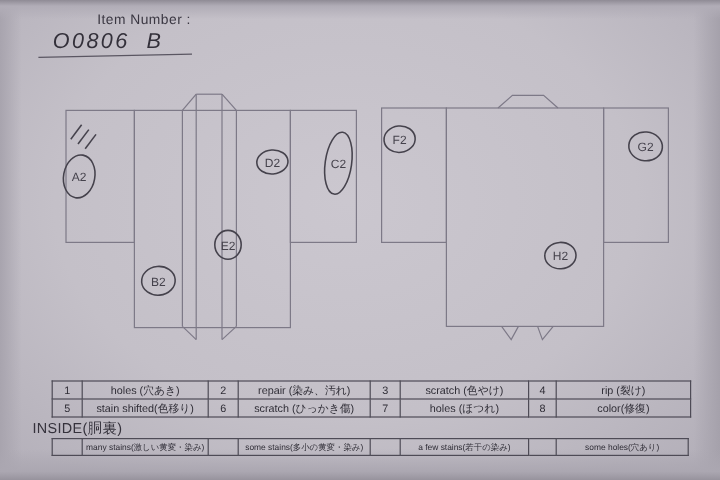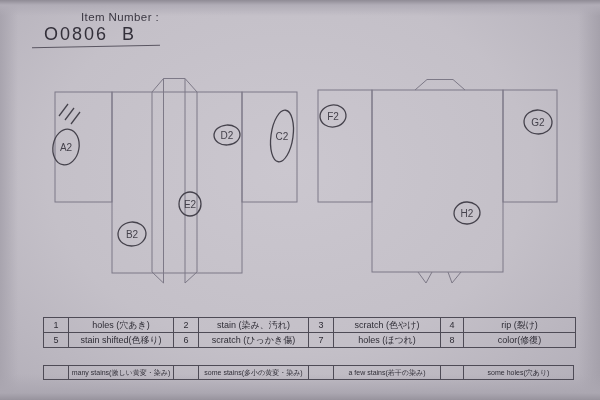--- a/index.html
+++ b/index.html
@@ -6,21 +6,21 @@
   body{width:600px;height:400px;font-family:"Liberation Sans","DejaVu Sans",sans-serif;}
   .photo{
     position:relative;width:600px;height:400px;overflow:hidden;
     background:
       linear-gradient(180deg,#8f8b95 0px,#b1adb7 5px,rgba(177,173,183,0) 16px),
       linear-gradient(0deg,#97939d 0px,#aba7b1 7px,rgba(171,167,177,0) 26px),
       linear-gradient(90deg,#a8a4ae 0px,rgba(168,164,174,0) 18px,rgba(168,164,174,0) 578px,#a5a1ab 600px),
       radial-gradient(ellipse at 48% 42%,#cbc7cf 0%,#c4c0c8 55%,#b1adb7 100%);
   }
   .hdr-label{position:absolute;left:33px;top:11px;font-size:11.5px;letter-spacing:.4px;color:#3a3742;margin-left:48px;}
-  .hdr-value{position:absolute;left:44px;top:24px;font-size:18px;letter-spacing:2px;color:#33303a;white-space:pre;}
+  .hdr-value{position:absolute;left:44px;top:24px;font-size:18px;letter-spacing:2px;color:#33303a;white-space:pre;font-style:italic;}
   .hdr-underline{position:absolute;left:32px;top:46px;width:128px;border-top:1.5px solid#5a5662;transform:rotate(-1.2deg);}
   svg{position:absolute;left:0;top:0;}
   .outline{fill:none;stroke:#7d7987;stroke-width:1;}
   .ink{fill:none;stroke:#45424c;stroke-width:1.3;}
   .mark-label{font-size:10px;fill:#45424c;text-anchor:middle;font-family:"Liberation Sans","DejaVu Sans",sans-serif;}
   table{border-collapse:collapse;table-layout:fixed;position:absolute;}
   td{border:1px solid#4e4b56;text-align:center;padding:0;overflow:hidden;white-space:nowrap;color:#2f2d36;}
   .defects{left:43px;top:317px;width:532px;}
   .defects td{height:14px;font-size:9px;}
   .inside-title{position:absolute;left:27px;top:349px;font-size:12px;color:#35323c;letter-spacing:.3px;}
@@ -112,39 +112,40 @@
       <col style="width:25px">
         <col style="width:107px">
         <col style="width:23px">
         <col style="width:112px">
     </colgroup>
     <tbody>
         <tr>
       <td>1</td>
       <td>holes (穴あき)</td>
       <td>2</td>
-      <td>stain (染み、汚れ)</td>
+      <td>repair (染み、汚れ)</td>
       <td>3</td>
       <td>scratch (色やけ)</td>
       <td>4</td>
       <td>rip (裂け)</td>
     </tr>
     <tr>
       <td>5</td>
       <td>stain shifted(色移り)</td>
       <td>6</td>
       <td>scratch (ひっかき傷)</td>
       <td>7</td>
       <td>holes (ほつれ)</td>
       <td>8</td>
       <td>color(修復)</td>
     </tr>
   </tbody>
     </table>
 
+  <span class="inside-title">INSIDE(胴裏)</span>
   <table class="inside">
     <colgroup>
       <col style="width:25px">
         <col style="width:105px">
         <col style="width:25px">
         <col style="width:110px">
       <col style="width:25px">
         <col style="width:107px">
         <col style="width:23px">
         <col style="width:110px">

